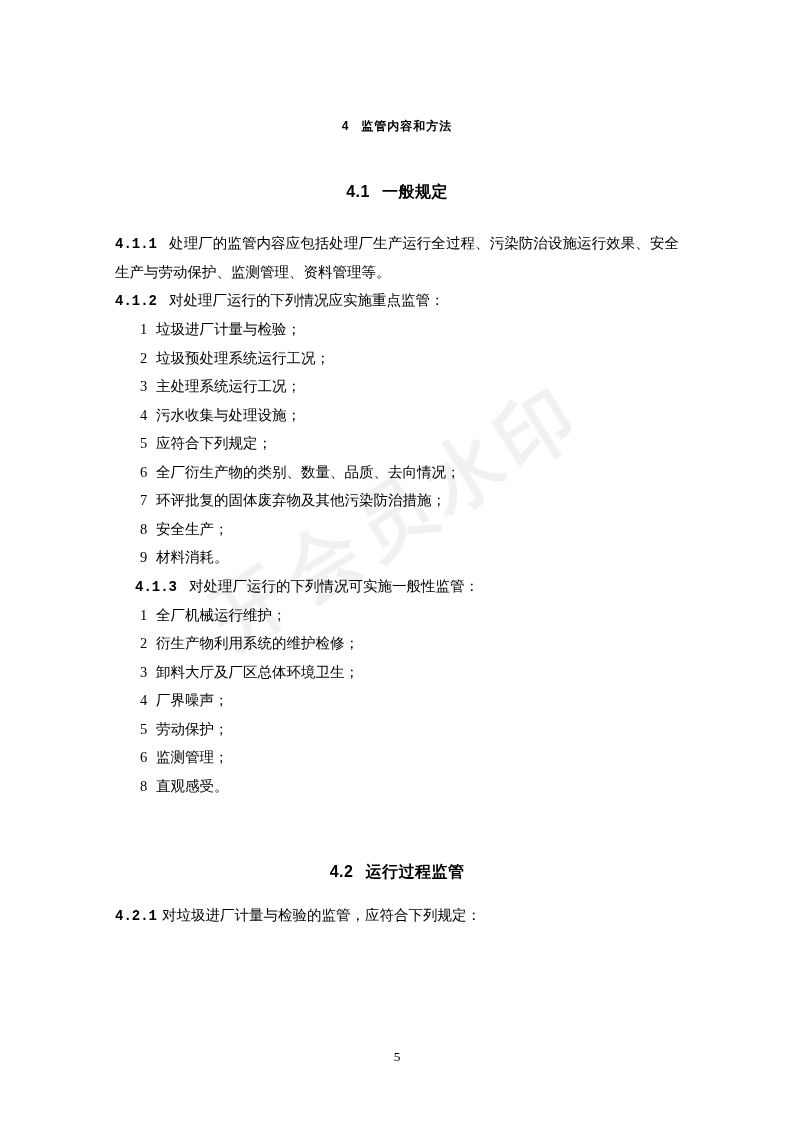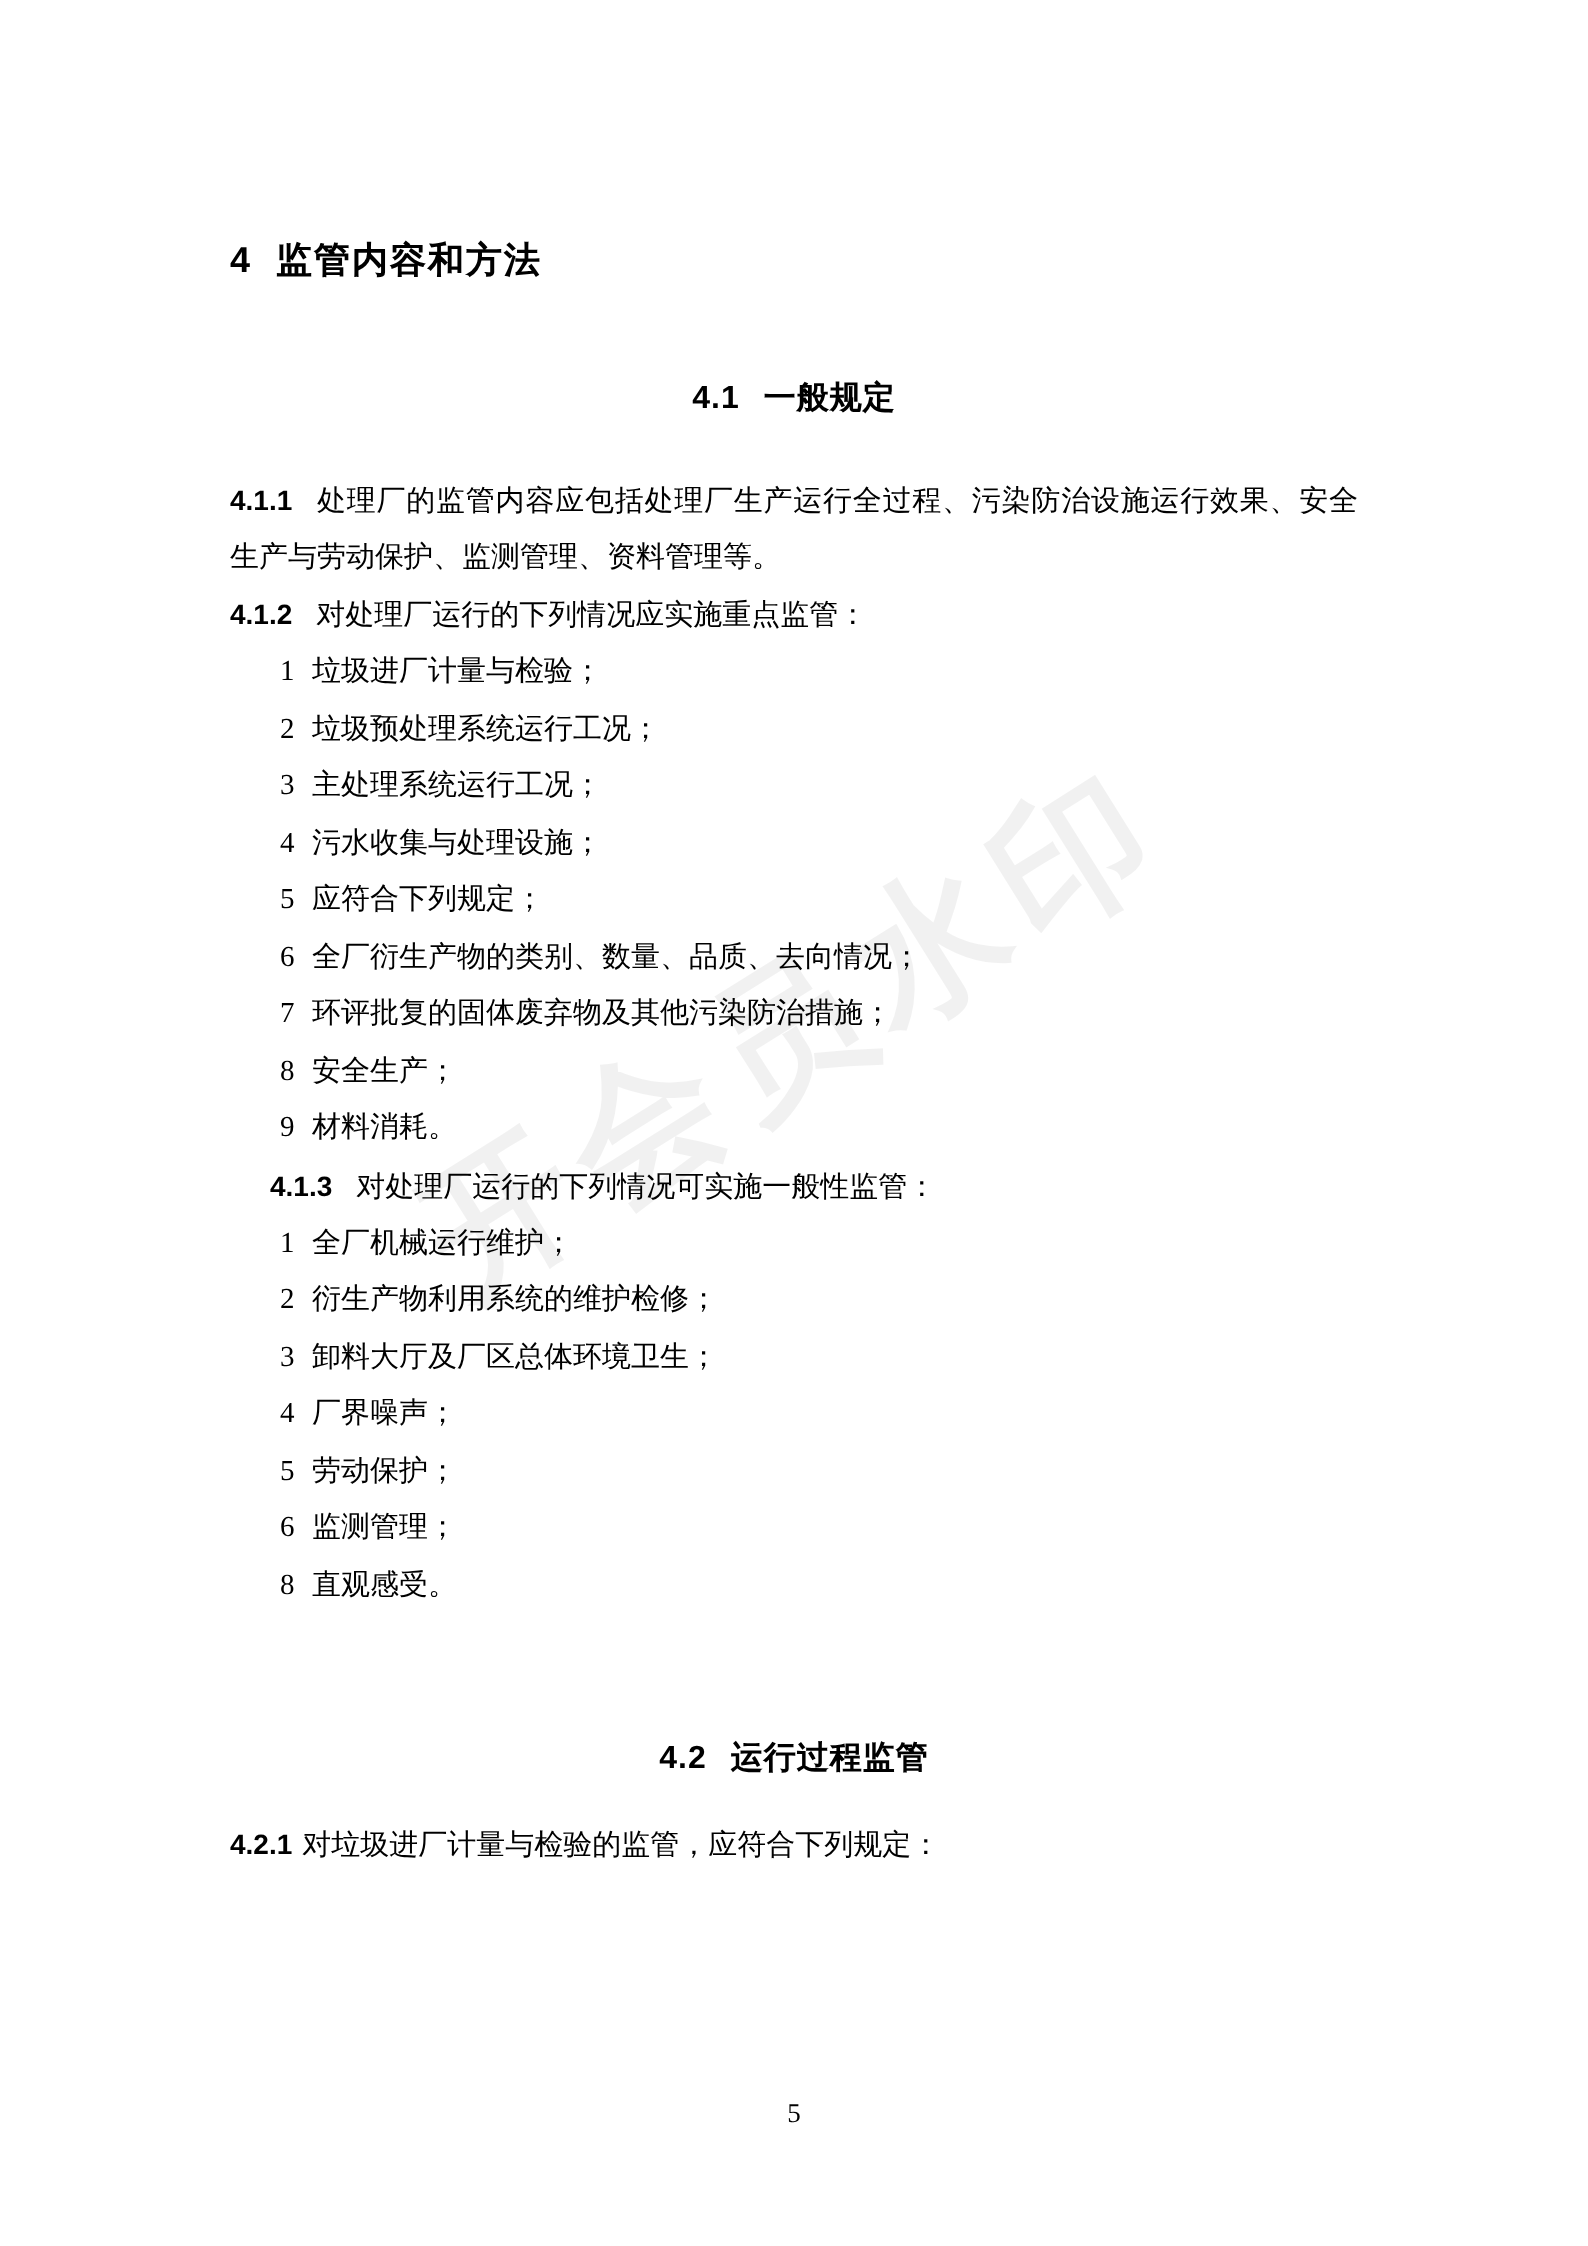--- a/index.html
+++ b/index.html
@@ -36,23 +36,23 @@
     pointer-events: none;
     user-select: none;
     z-index: 0;
   }
   .content {
     position: relative;
     z-index: 1;
     padding-top: 118px;
   }
   h1.chapter-title {
-    font-size: 18px;
+    font-size: 12px;
     font-weight: bold;
-    text-align: left;
+    text-align: center;
     margin: 0 0 0 0;
     letter-spacing: 1px;
     font-family: "Liberation Sans", sans-serif;
   }
   h2.section-title {
     font-size: 16px;
     font-weight: bold;
     text-align: center;
     margin: 62px 0 0 0;
     letter-spacing: 0.5px;
@@ -63,21 +63,21 @@
     line-height: 28px;
     margin: 0;
     text-align: justify;
     text-indent: 0;
   }
   .para.first {
     margin-top: 26px;
   }
   .num {
     font-weight: bold;
-    font-family: Liberation Sans, sans-serif;
+    font-family: Liberation Mono, monospace;
     font-size: 14px;
   }
   .num-spacer {
     display: inline-block;
     width: 12px;
   }
   .indent-para {
     padding-left: 20px;
   }
   .list {

